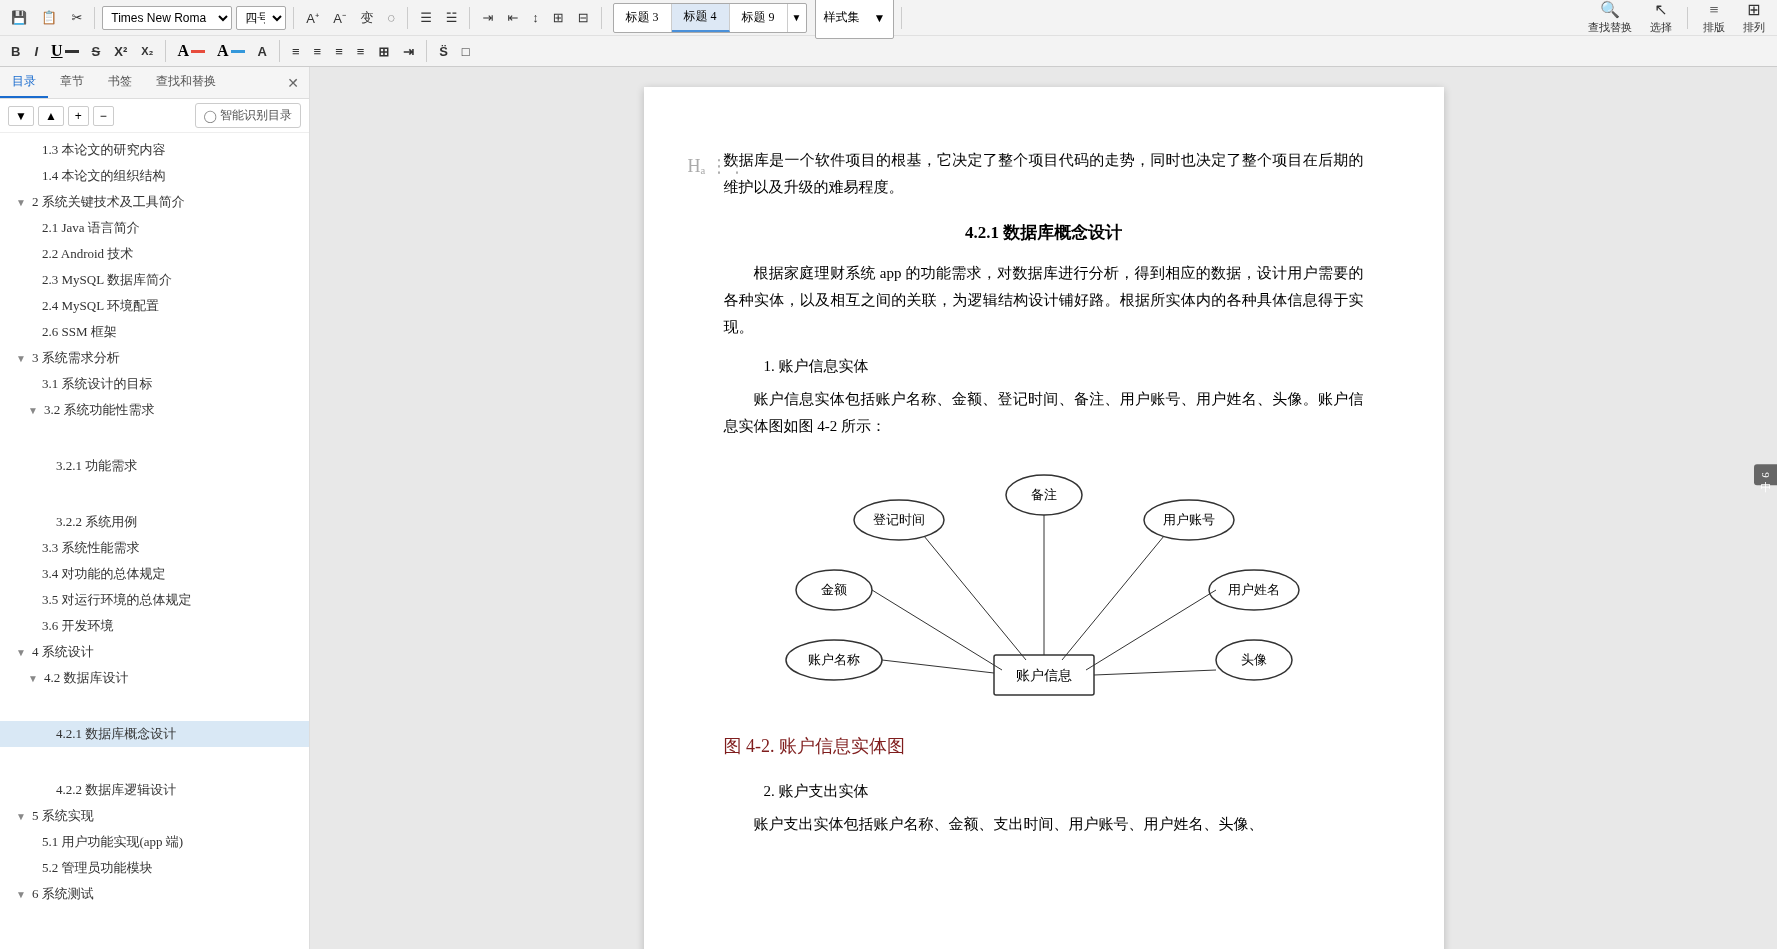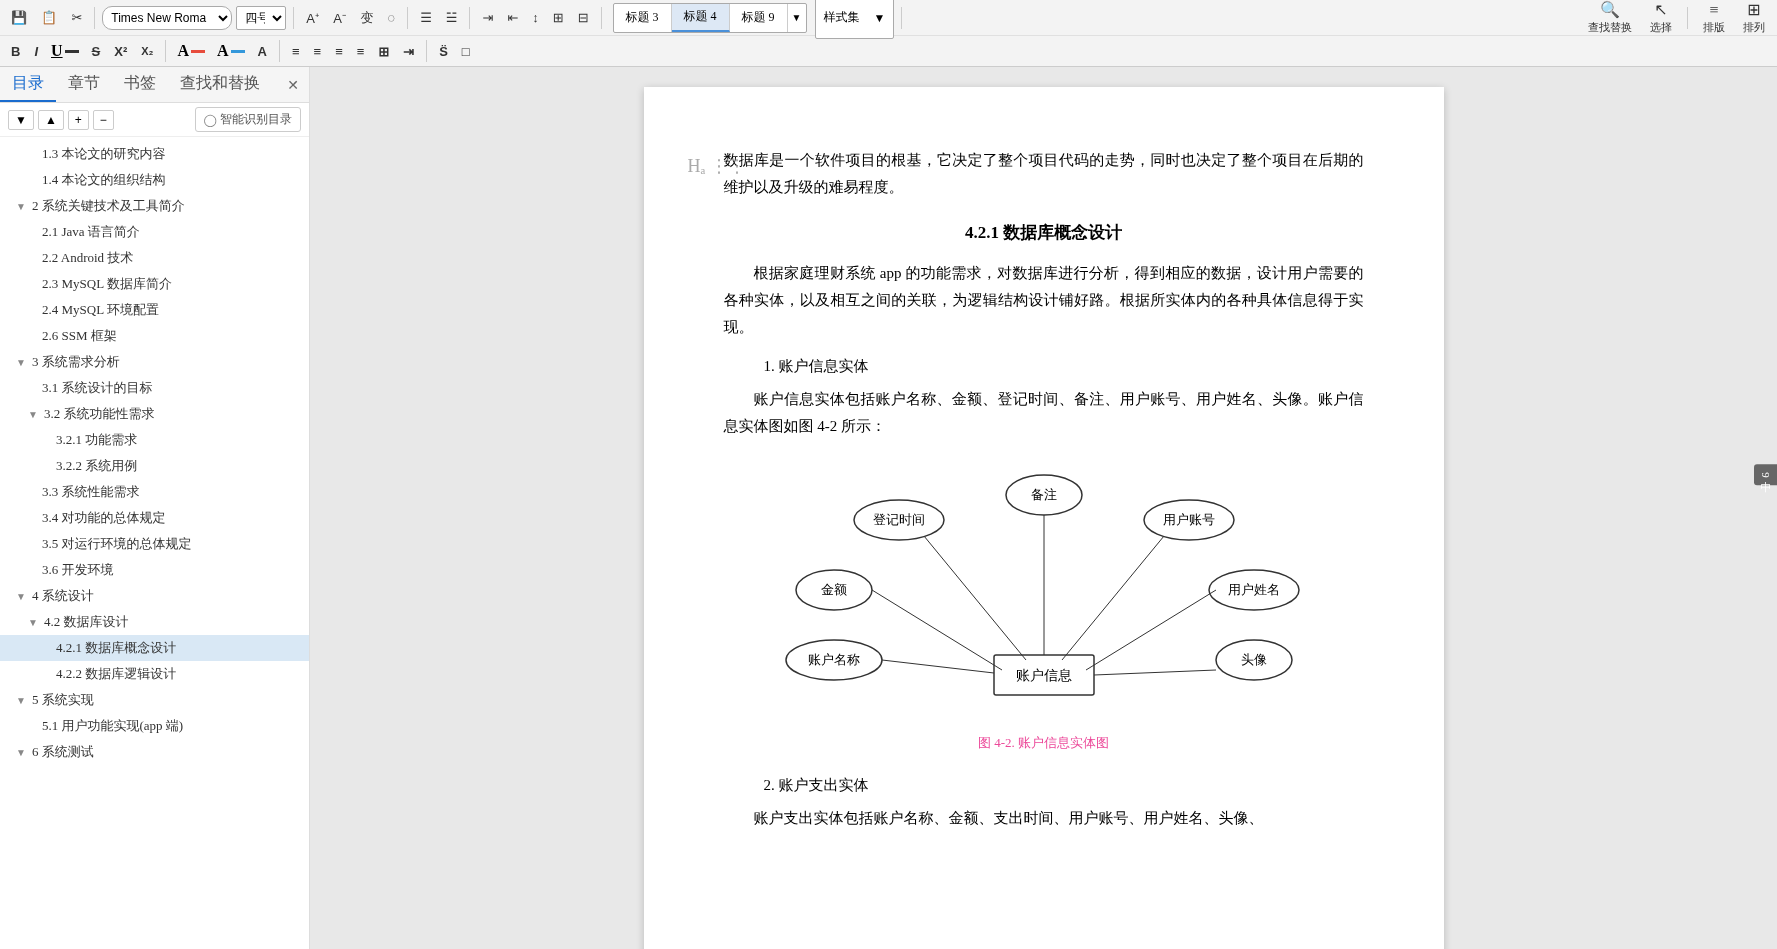--- a/index.html
+++ b/index.html
@@ -37,21 +37,21 @@
       color: #333;
     }
     .toolbar-separator {
       width: 1px;
       height: 22px;
       background: #ccc;
       margin: 0 3px;
     }
     .font-select {
       border: 1px solid #aaa;
-      border-radius: 10px;
+      border-radius: 2px;
       padding: 1px 4px;
       font-size: 12px;
       height: 24px;
       background: white;
       min-width: 130px;
     }
     .size-select {
       border: 1px solid #aaa;
       border-radius: 2px;
       padding: 1px 4px;
@@ -148,21 +148,21 @@
       flex-direction: column;
       flex-shrink: 0;
     }
     .sidebar-tabs {
       display: flex;
       border-bottom: 1px solid #ddd;
       background: #f5f5f5;
     }
     .sidebar-tab {
       padding: 6px 12px;
-      font-size: 16px;
+      font-size: 12px;
       cursor: pointer;
       color: #555;
       border-bottom: 2px solid transparent;
       text-align: center;
     }
     .sidebar-tab.active {
       color: #1a6cce;
       border-bottom: 2px solid #1a6cce;
     }
     .sidebar-close {
@@ -211,21 +211,21 @@
       padding: 4px 16px;
       font-size: 13px;
       color: #333;
       cursor: pointer;
       display: flex;
       align-items: flex-start;
       gap: 4px;
     }
     .toc-item.active { background: #d9e8f5; }
     .toc-item.level3 { padding-left: 42px; }
-    .toc-item.level4 { padding-left: 56px; }
+    .toc-item.level4 { padding-left: 56px; margin-top: 30px; }
     .toc-arrow {
       font-size: 10px;
       color: #888;
       margin-right: 2px;
     }
     .section-header {
       padding: 4px 16px;
       font-size: 13px;
       color: #333;
       cursor: pointer;
@@ -271,24 +271,24 @@
       font-size: 15px;
       line-height: 1.8;
       margin: 12px 0 6px 40px;
       font-family: 'Times New Roman', SimSun, serif;
     }
     .doc-figure {
       text-align: center;
       margin: 20px 0;
     }
     .doc-figure-caption {
-      font-size: 13px;
-      color: #ec4899;
+      font-size: 18px;
+      color: #7f1d1d;
       margin-top: 10px;
-      text-align: center;
+      text-align: left;
     }
 
     
     .right-panel {
       position: fixed;
       right: 0;
       top: 50%;
       transform: translateY(-50%);
       background: #666;
       color: white;
@@ -503,20 +503,23 @@
         <span>4.2.2 数据库逻辑设计</span>
       </div>
 
       <div class="section-header">
         <span class="toc-arrow">▼</span>
         <span>5 系统实现</span>
       </div>
       <div class="toc-item level3">
         <span>5.1 用户功能实现(app 端)</span>
       </div>
+      <div class="toc-item level3">
+        <span>5.2 管理员功能模块</span>
+      </div>
 
       <div class="section-header">
         <span class="toc-arrow">▼</span>
         <span>6 系统测试</span>
       </div>
     </div>
   </div>
 
   <div class="doc-area">
     <div class="doc-page">

